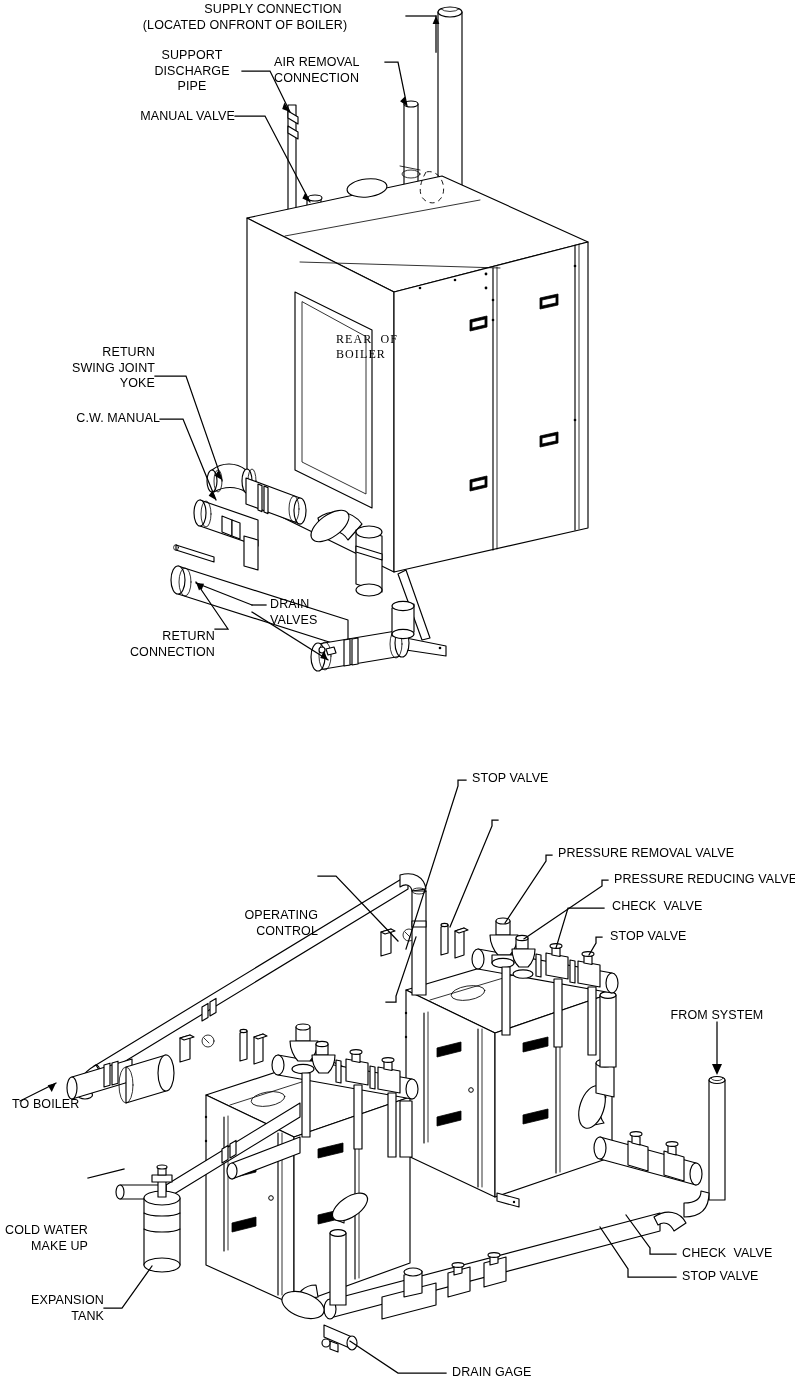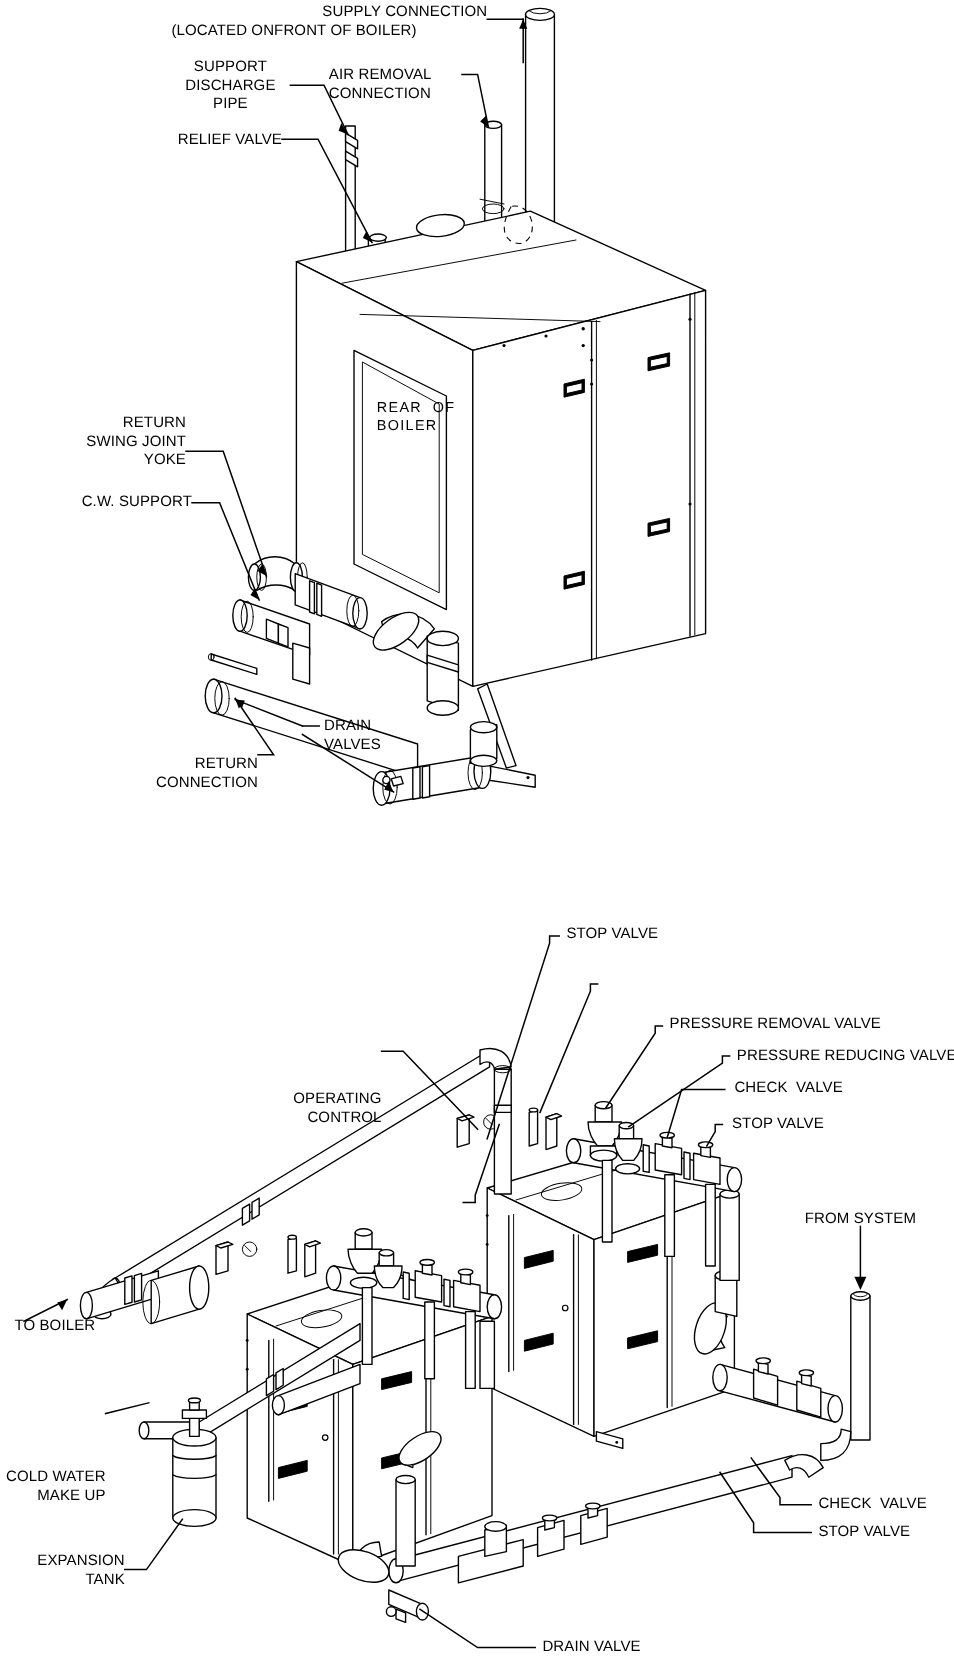--- a/index.html
+++ b/index.html
@@ -231,46 +231,46 @@
       <path class="leader" d="M252 605 L196 583"></path>
       <path class="arrowk" d="M196 583 l8.0 0.7 l-2.3 6.3 Z"></path>
       <path class="leader" d="M252 612 L328 660"></path>
       <path class="arrowk" d="M328 660 l-7.8 -1.9 l3.6 -7.0 Z"></path>
 
       <path class="leader" d="M215 629 L228 629 L196 582"></path>
       <path class="arrowk" d="M196 582 l7.2 3.4 l-4.2 5.0 Z"></path>
     </g>
   </svg>
 
-  <div class="lbl r" style="left:140px; top:2px; width:266px;">SUPPLY CONNECTION</div>
+  <div class="lbl r" style="left:140px; top:2px; width:266px;text-align:center;">SUPPLY CONNECTION</div>
 
   <div class="lbl c" style="left:142px; top:48px; width:100px;">SUPPORT
 DISCHARGE
 PIPE</div>
 
   <div class="lbl c" style="left:80px; top:18px; width:330px;">(LOCATED ONFRONT OF BOILER)</div>
 
   <div class="lbl l" style="left:274px; top:55px; width:120px;">AIR REMOVAL
 CONNECTION</div>
 
-  <div class="lbl r" style="left:100px; top:109px; width:135px;">RELIEF VALVE</div>
+  <div class="lbl r" style="left:100px; top:109px; width:135px;">MANUAL VALVE</div>
 
   <div class="lbl r" style="left:30px; top:345px; width:125px;">RETURN
 SWING JOINT
 YOKE</div>
 
-  <div class="lbl r" style="left:35px; top:411px; width:125px;">C.W. SUPPORT</div>
+  <div class="lbl r" style="left:35px; top:411px; width:125px;">C.W. MANUAL</div>
 
   <div class="lbl l" style="left:270px; top:597px; width:90px;">DRAIN
 VALVES</div>
 
   <div class="lbl r" style="left:85px; top:629px; width:130px;">RETURN
 CONNECTION</div>
 
-  <div class="lbl-boilerface" style="left:314px; top:332px;">REAR  OF
+  <div class="lbl-boilerface" style="left:336px; top:332px;font-family:Liberation Serif, serif;">REAR  OF
 BOILER</div>
 
   <svg class="figure" width="795" height="660" viewBox="0 0 795 660" style="left:0px; top:745px;">
 
     <g>
       <path class="fillw" d="M406 245 L524 210 L612 248 L495 288 Z"></path>
       <path class="fillw" d="M406 245 L406 410 L495 452 L495 288 Z"></path>
       <path class="fillw" d="M495 288 L612 248 L612 412 L495 452 Z"></path>
       <path class="ln-t" d="M430 255 L540 222"></path>
       <path class="ln" d="M424 268 L424 398"></path>
@@ -575,15 +575,15 @@
   <div class="lbl r" style="left:-6px; top:1223px; width:94px;">COLD WATER
 MAKE UP</div>
 
   <div class="lbl r" style="left:8px; top:1293px; width:96px;">EXPANSION
 TANK</div>
 
   <div class="lbl l" style="left:682px; top:1246px; width:150px;">CHECK  VALVE</div>
 
   <div class="lbl l" style="left:682px; top:1269px; width:150px;">STOP VALVE</div>
 
-  <div class="lbl l" style="left:452px; top:1365px; width:150px;">DRAIN VALVE</div>
+  <div class="lbl l" style="left:452px; top:1365px; width:150px;">DRAIN GAGE</div>
 
 </div>
 
 </body></html>

